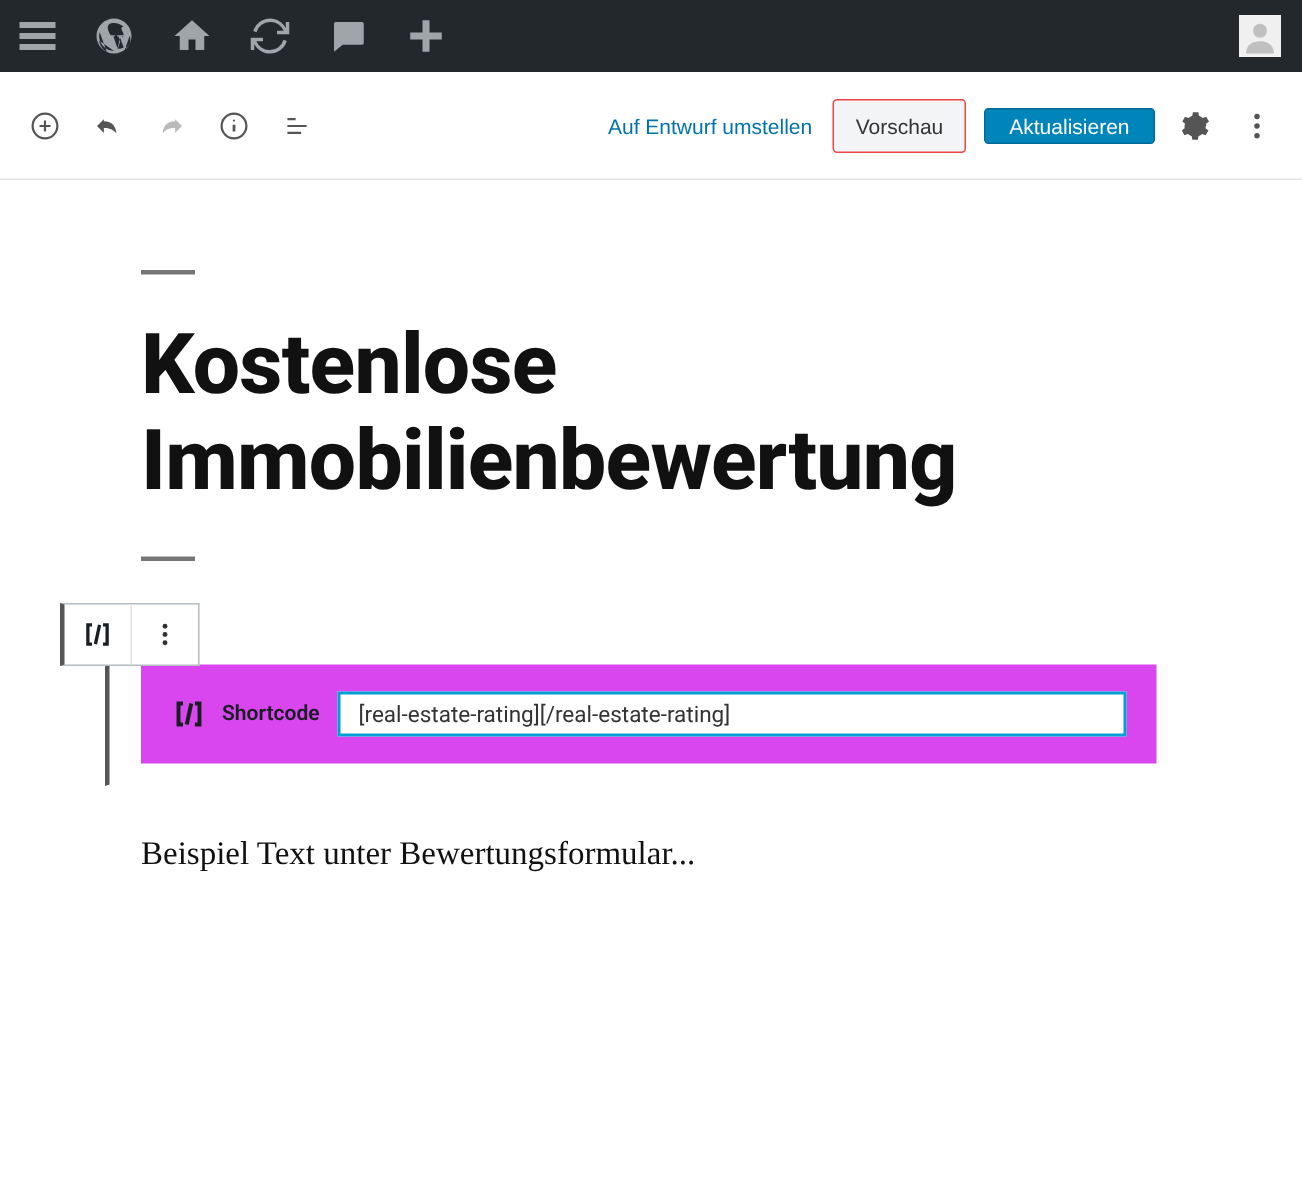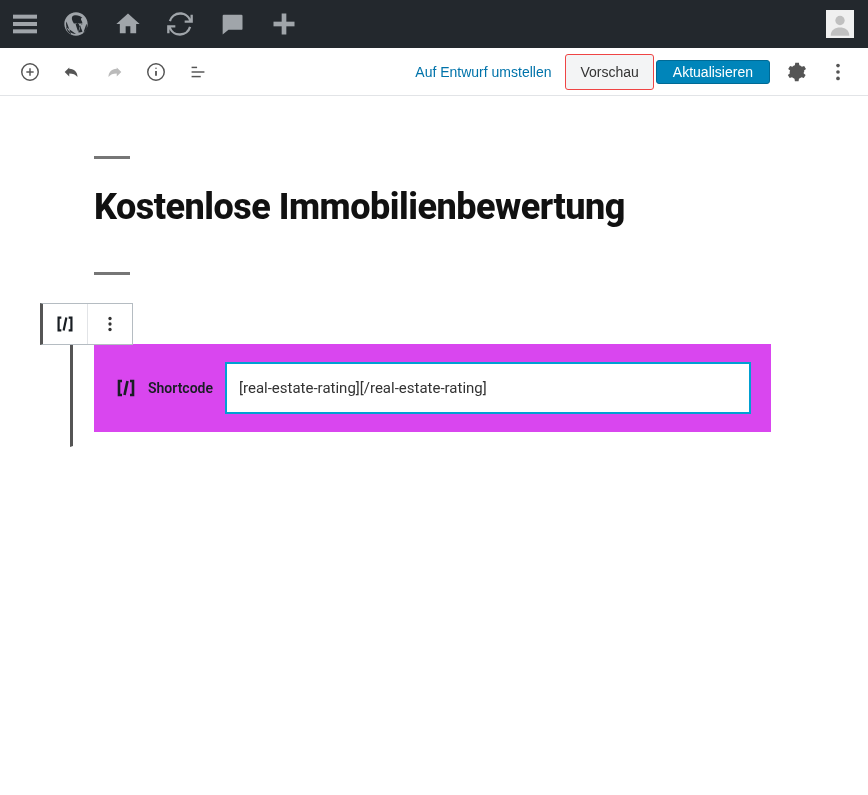--- a/index.html
+++ b/index.html
@@ -36,21 +36,21 @@
   .avatar-box {
     width: 28px;
     height: 28px;
     background: #f0f0f0;
     margin-right: 14px;
   }
   .avatar-box svg { width: 100%; height: 100%; }
 
   
   .editor-toolbar {
-    height: 48px;
+    height: 72px;
     display: flex;
     align-items: center;
     justify-content: space-between;
     padding: 0 10px;
     border-bottom: 1px solid #e2e4e7;
   }
   .toolbar-left, .toolbar-right { display: flex; align-items: center; gap: 2px; }
   .toolbar-btn {
     width: 40px;
     height: 40px;
@@ -83,46 +83,46 @@
     cursor: pointer;
   }
   .btn-primary {
     font-size: 14px;
     padding: 3px 16px;
     background: #0085ba;
     border: 1px solid #006a95;
     border-radius: 3px;
     color: #fff;
     cursor: pointer;
-    margin-left: 0;
+    margin-left: 10px;
   }
 
   
   .content-wrap {
     padding: 60px 0 0 0;
   }
   .content-inner {
     max-width: 740px;
     margin: 0 auto;
     padding: 0 30px;
     position: relative;
   }
   .rule {
     width: 36px;
     height: 3px;
     background: #767676;
     margin-bottom: 28px;
   }
   .page-title {
     font-family: "Segoe UI", Roboto, sans-serif;
-    font-size: 36px;
+    font-size: 56px;
     font-weight: 800;
     line-height: 1.15;
     color: #111;
-    margin-bottom: 44px;
+    margin-bottom: 31px;
     letter-spacing: -0.5px;
   }
   .rule2 {
     width: 36px;
     height: 3px;
     background: #767676;
     margin-bottom: 30px;
   }
   .heading2 {
     font-family: "Segoe UI", Roboto, sans-serif;
@@ -179,21 +179,21 @@
     align-items: center;
     gap: 10px;
     font-weight: 600;
     font-size: 14px;
     color: #191e23;
   }
   .shortcode-label svg { width: 24px; height: 24px; }
   .shortcode-input {
     flex: 1;
     font-size: 15px;
-    padding: 15px 12px;
+    padding: 4px 12px;
     border: 2px solid #00a0d2;
     background: #fff;
     color: #333;
     font-family: inherit;
   }
 
   .body-text {
     margin-top: 32px;
     font-family: Georgia, "Times New Roman", serif;
     font-size: 22px;
@@ -332,14 +332,15 @@
               <path d="M8 5H5v14h3"></path>
               <path d="M16 5h3v14h-3"></path>
               <line x1="13.5" y1="5" x2="10.5" y2="19"></line>
             </svg>
           <span>Shortcode</span>
         </div>
         <input class="shortcode-input" type="text" value="[real-estate-rating][/real-estate-rating]" style="">
       </div>
     </div>
 
+    <p class="body-text">Beispiel Text unter Bewertungsformular...</p>
   </div>
 </div>
 
 </body></html>

